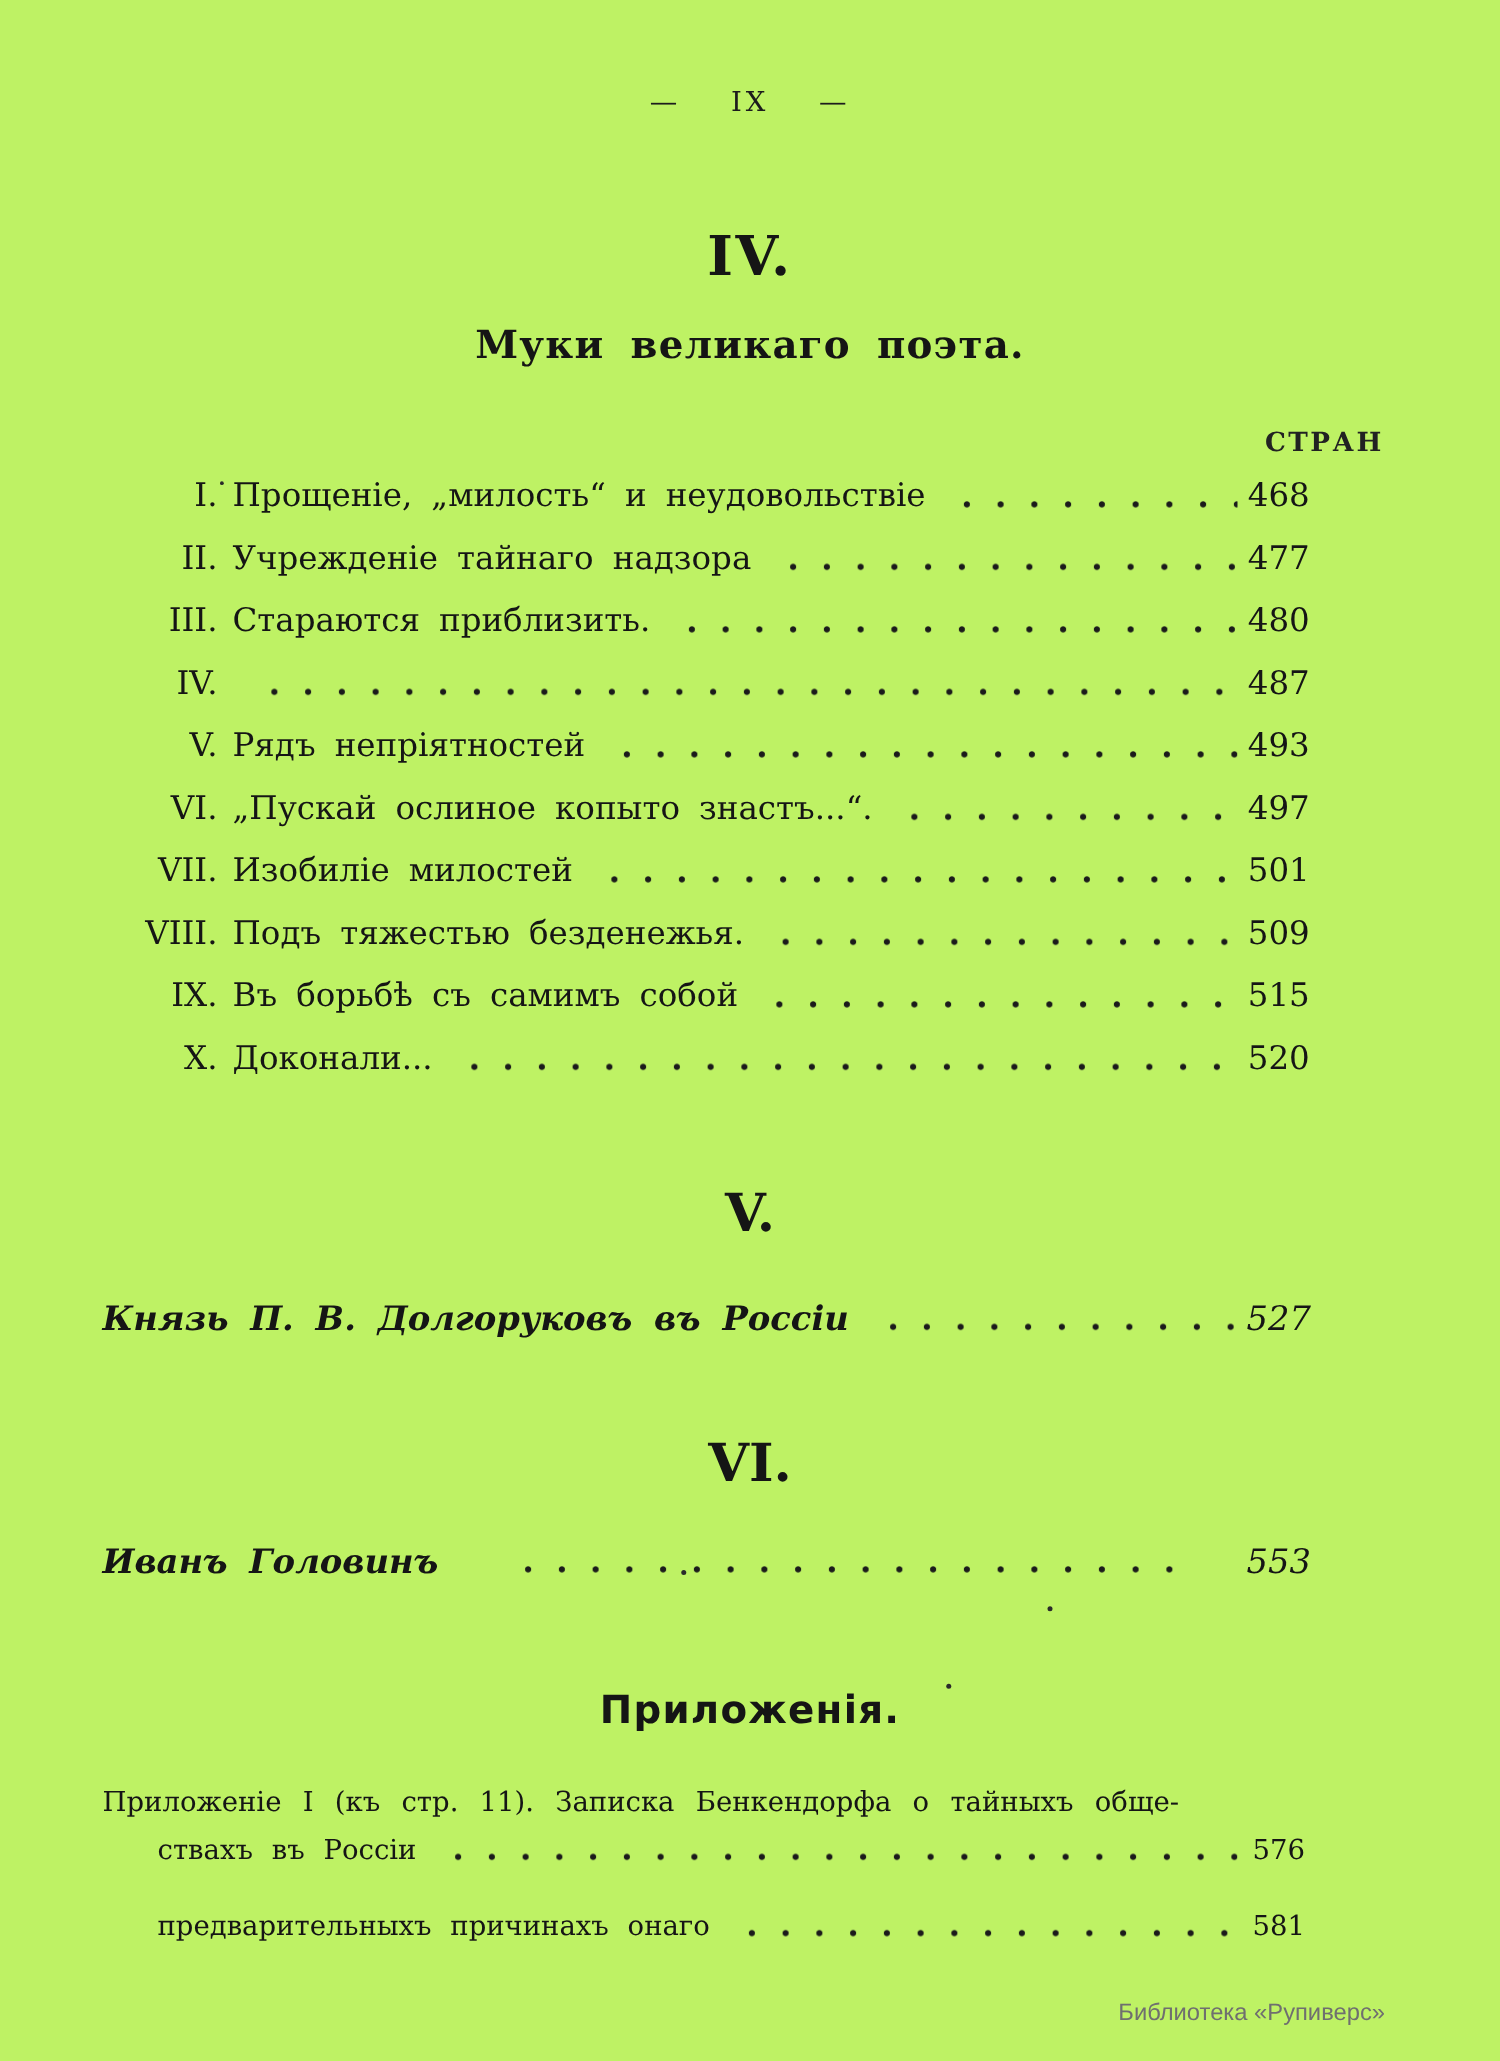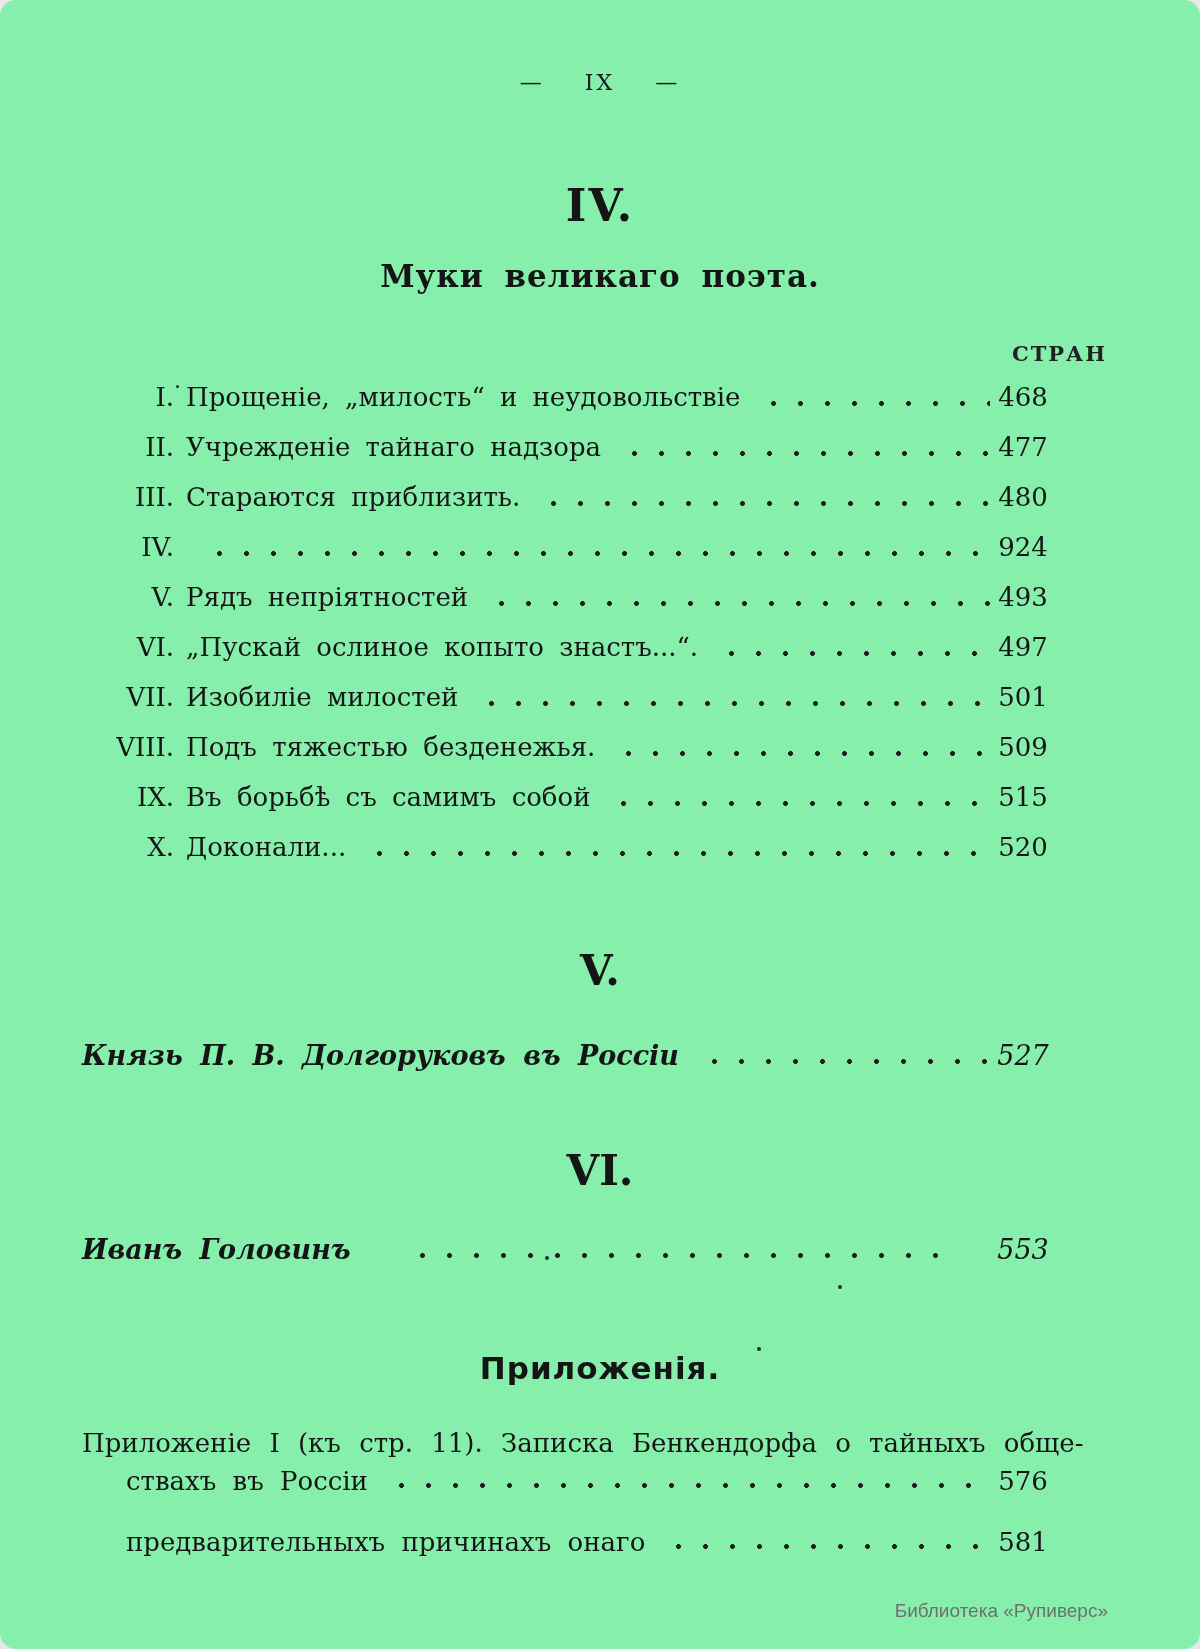--- a/index.html
+++ b/index.html
@@ -1,21 +1,20 @@
 <!DOCTYPE html>
 <html><head>
 <meta charset="utf-8">
 <style>
   html,body { margin:0; padding:0; }
   body { background:#e8e8e8; }
   .page {
     position:relative; width:1200px; height:1649px; margin:0 auto;
-    background:#86efac; color:#151515; overflow:hidden;
+    background:#bef264; color:#151515; overflow:hidden;
     font-family:"DejaVu Serif", serif;
-    border-radius:16px;
   }
   .centered { position:absolute; left:0; width:100%; text-align:center; }
 
   .page-header { top:70px; font-size:22px; letter-spacing:3px; word-spacing:30px; color:#1c1c1c; }
 
   .sec-num  { font-weight:bold; }
   .sec4-num { top:180px; font-size:44px; letter-spacing:2px; }
   .sec4-title { top:258px; font-size:31px; font-weight:bold; letter-spacing:1px; word-spacing:9px; }
 
   .col-header {
@@ -42,21 +41,21 @@
   .entry-row .leader { margin-left:14px; background-position:left 8px top 66%; }
 
   .sec5-num { top:946px; font-size:42px; }
   .sec5-row { top:1036px; }
   .sec6-num { top:1146px; font-size:42px; }
   .sec6-row { top:1230px;gap:36px; }
 
   .app-title { top:1350px; font-size:31px; font-weight:bold; letter-spacing:1px;
                font-family:"DejaVu Sans", sans-serif; }
 
-  .appendices { position:absolute; top:1424px; left:82px; width:970px; font-size:26px; }
+  .appendices { position:absolute; top:1424px; left:82px; width:970px; font-size:22px; }
   .app-entry + .app-entry { margin-top:23px; }
   .app-line1 { line-height:38px; word-spacing:10px; white-space:nowrap; }
   .app-line2 { display:flex; padding-left:44px; }
   .app-line2 > span { line-height:38px; white-space:nowrap; }
   .app-line2 .ltxt { word-spacing:8px; }
 
   .watermark {
     position:absolute; top:1600px; right:92px; font-size:19px; color:#6f6f6f;
     font-family:"Liberation Sans", sans-serif;
   }
@@ -89,21 +88,21 @@
     </div>
     <div class="toc-row">
       <span class="num">III.</span>
       <span class="title">Стараются приблизить.</span>
       <span class="leader"></span>
       <span class="pg">480</span>
     </div>
     <div class="toc-row">
       <span class="num">IV.</span>
       <span class="leader"></span>
-      <span class="pg">924</span>
+      <span class="pg">487</span>
     </div>
     <div class="toc-row">
       <span class="num">V.</span>
       <span class="title">Рядъ непріятностей</span>
       <span class="leader"></span>
       <span class="pg">493</span>
     </div>
     <div class="toc-row">
       <span class="num">VI.</span>
       <span class="title">„Пускай ослиное копыто знастъ...“.</span>

